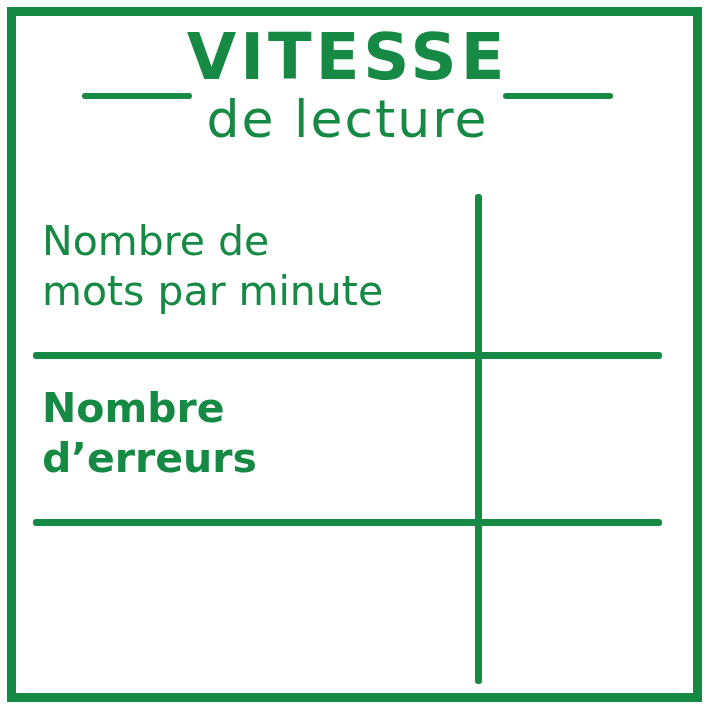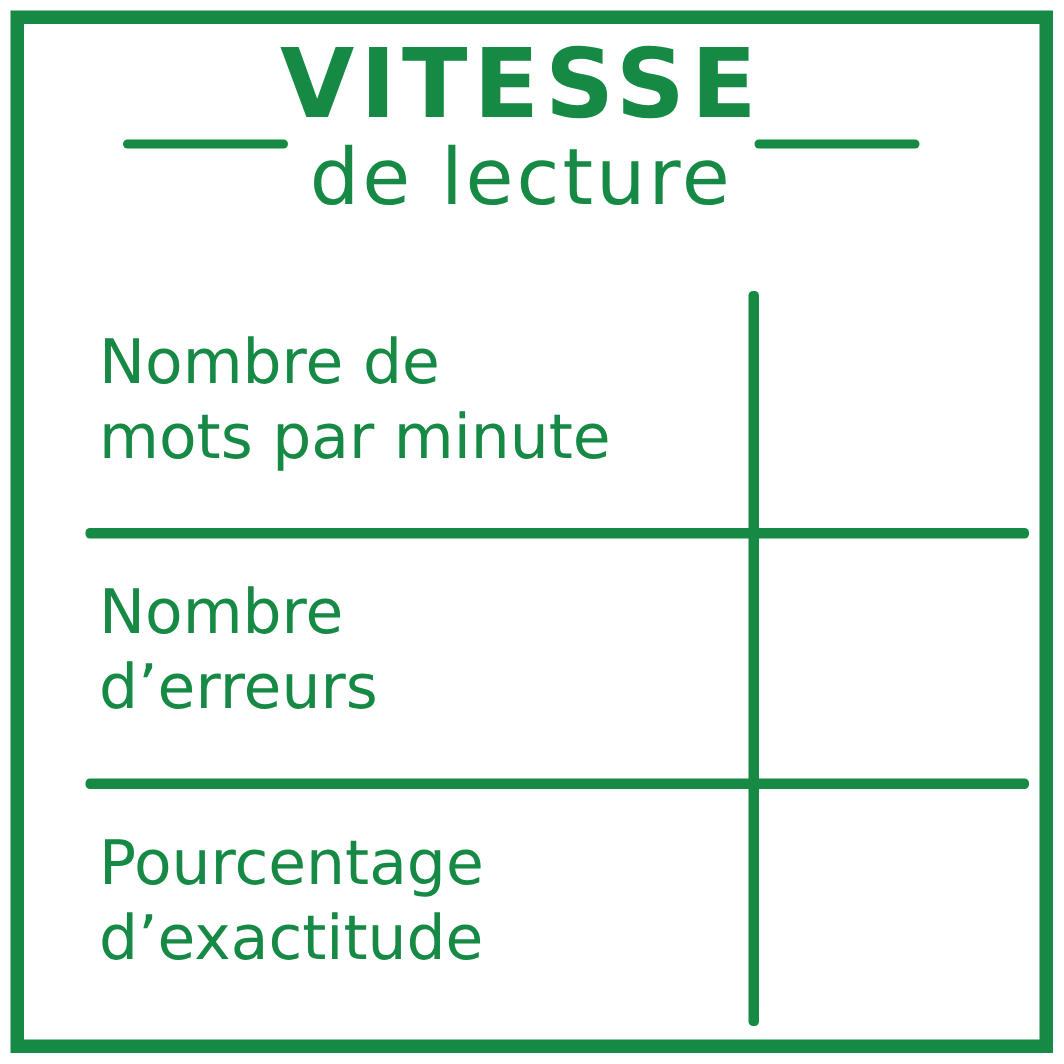--- a/index.html
+++ b/index.html
@@ -81,32 +81,31 @@
     white-space: nowrap;
   }
 
   
   .table {
     position: absolute;
     left: 16px;
     top: 190px;
     width: 663px;
     height: 496px;
-    margin-left: 24px;
   }
 
   .row {
     position: absolute;
     left: 0;
     width: 663px;
     height: 165px;
     box-sizing: border-box;
   }
   .row-1 { top: 0; }
-  .row-2 { top: 167px; }
+  .row-2 { top: 167px; font-weight: bold; }
   .row-3 { top: 334px; }
 
   .row-label {
     position: absolute;
     left: 26px;
     top: 26px;
     width: 430px;
     color: #168a45;
     font-family: "DejaVu Sans", sans-serif;
     font-size: 41px;
@@ -172,21 +171,16 @@
     <div class="hline hline-1"></div>
 
     <div class="row row-2">
       <div class="row-label">Nombre
 d’erreurs</div>
       <div class="answer-cell"></div>
     </div>
 
     <div class="hline hline-2"></div>
 
-    <div class="row row-3">
-      <div class="row-label">Pourcentage
-d’exactitude</div>
-      <div class="answer-cell"></div>
-    </div>
 
     <div class="vline"></div>
   </div>
 </div>
 
 </body></html>

